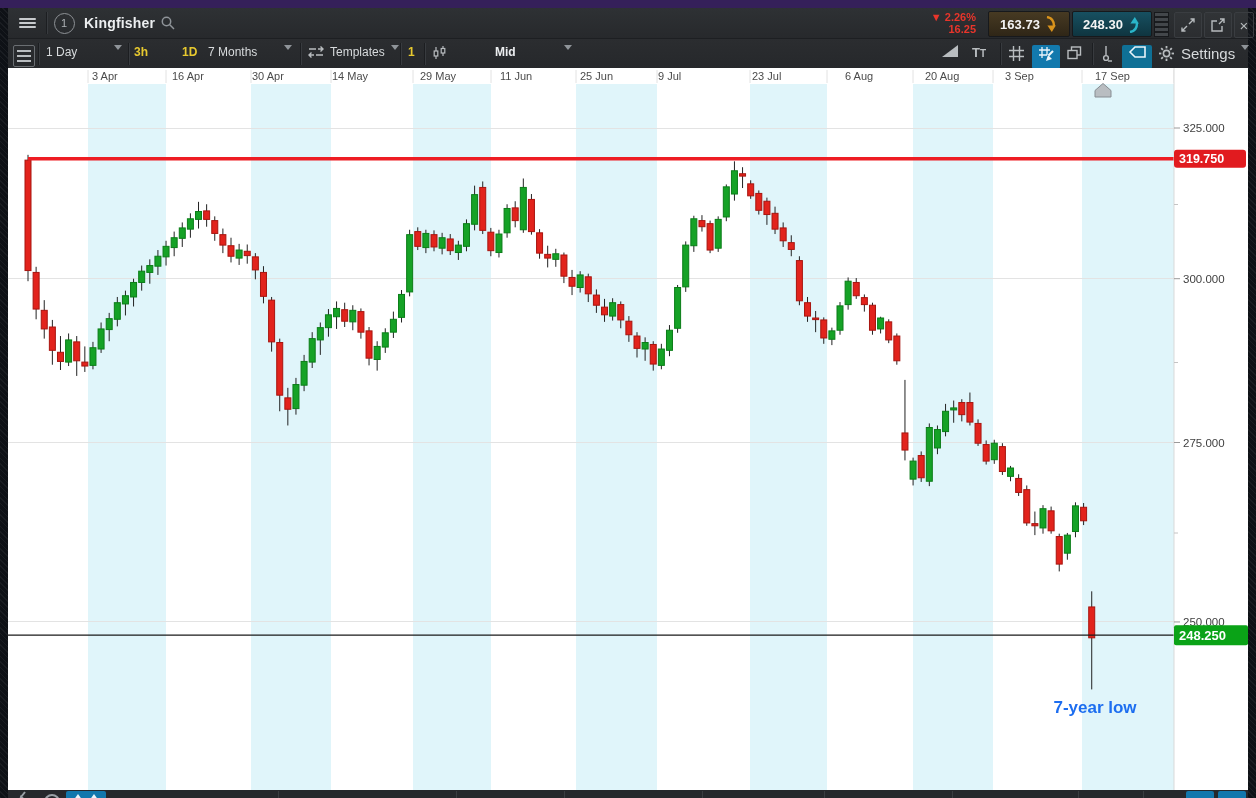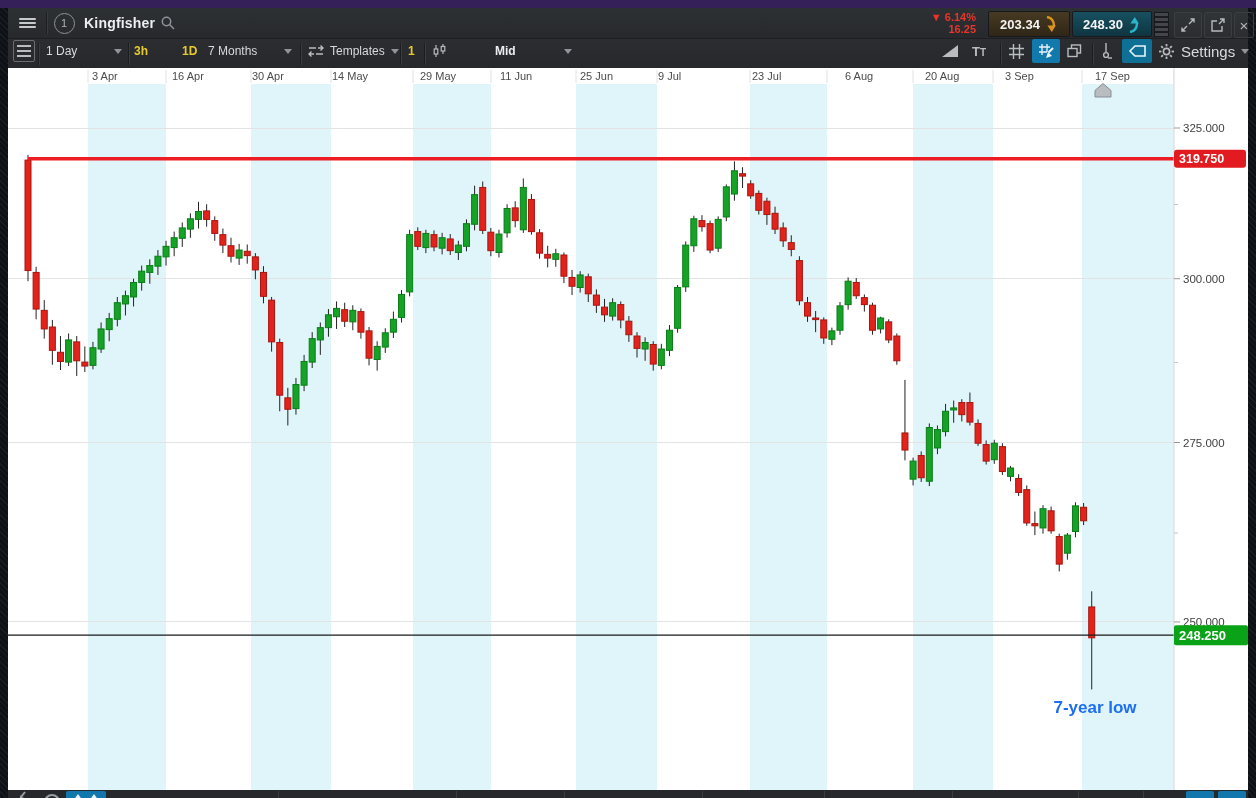--- a/index.html
+++ b/index.html
@@ -26,21 +26,21 @@
             font-size:13px;font-weight:bold;cursor:pointer;}
   .sell{left:980px;width:80px;background:linear-gradient(#473a23,#2f2617);}
   .buy{left:1064px;width:78px;background:linear-gradient(#175061,#0f3540);}
   .grip{position:absolute;left:1146px;top:4px;width:13px;height:23px;border:1px solid #17191c;
         background:repeating-linear-gradient(#43474b 0 3px,#1a1c1f 3px 5px);}
   .winbtn{position:absolute;top:4px;width:26px;height:24px;border:1px solid #3a3d41;border-radius:2px;
           display:flex;align-items:center;justify-content:center;color:#b6babd;cursor:pointer;background:rgba(255,255,255,0.02);}
   
   .toolbar{left:8px;top:38px;width:1240px;height:30px;background:linear-gradient(#2b2d30,#26282b);
            border-top:1px solid #1d1f22;color:#d7dadc;font-size:12px;}
-  .tbtn{position:absolute;top:0;height:24px;display:flex;align-items:center;gap:6px;color:#d7dadc;cursor:pointer;}
+  .tbtn{position:absolute;top:6px;height:24px;display:flex;align-items:flex-start;gap:6px;color:#d7dadc;cursor:pointer;}
   .yellow{color:#e7c92f;font-weight:bold;}
   .caret{width:0;height:0;border-left:4px solid transparent;border-right:4px solid transparent;
          border-top:5px solid #8f9499;display:inline-block;}
   .boxicon{width:20px;height:20px;border:1px solid #6a6e72;border-radius:2px;position:relative;}
   .boxicon i{position:absolute;left:3px;right:3px;height:1.5px;background:#b9bdc0;}
   .activebtn{background:#1279ad;border-radius:2px;}
   .tealbtn{background:#0f7096;border-radius:2px;}
   .tri{width:0;height:0;border-left:16px solid transparent;border-bottom:12px solid #b9bdc0;}
   .tt{font-size:13px;color:#b9bdc0;font-weight:bold;}
   .settings-label{font-size:15px;color:#d7dadc;}
@@ -75,26 +75,26 @@
     </div>
     <div class="hbtn instrument" style="left:76px;">Kingfisher</div>
     <div class="hbtn" style="left:150px;width:20px;">
       <svg width="16" height="16" viewBox="0 0 16 16">
         <circle cx="6.5" cy="6.5" r="4.2" fill="none" stroke="#8f9499" stroke-width="1.5"></circle>
         <line x1="9.8" y1="9.8" x2="14" y2="14" stroke="#8f9499" stroke-width="1.5"></line>
       </svg>
     </div>
 
     <div class="chg">
-      <div>▼ 6.14%</div>
+      <div>▼ 2.26%</div>
       <div>16.25</div>
     </div>
 
     <div class="pricebtn sell">
-      <span>203.34</span>
+      <span>163.73</span>
       <svg width="13" height="17" viewBox="0 0 13 17">
         <path d="M2,1 C8,2 9,6 9,10" fill="none" stroke="#d9931c" stroke-width="2.4"></path>
         <polygon points="9,16 4.6,9.5 13,9.5" fill="#d9931c" transform="translate(-2.2,0)"></polygon>
       </svg>
     </div>
     <div class="pricebtn buy">
       <span>248.30</span>
       <svg width="13" height="17" viewBox="0 0 13 17">
         <path d="M2,16 C8,15 9,11 9,7" fill="none" stroke="#2ab5c9" stroke-width="2.4"></path>
         <polygon points="9,1 4.6,7.5 13,7.5" fill="#2ab5c9" transform="translate(-2.2,0)"></polygon>

